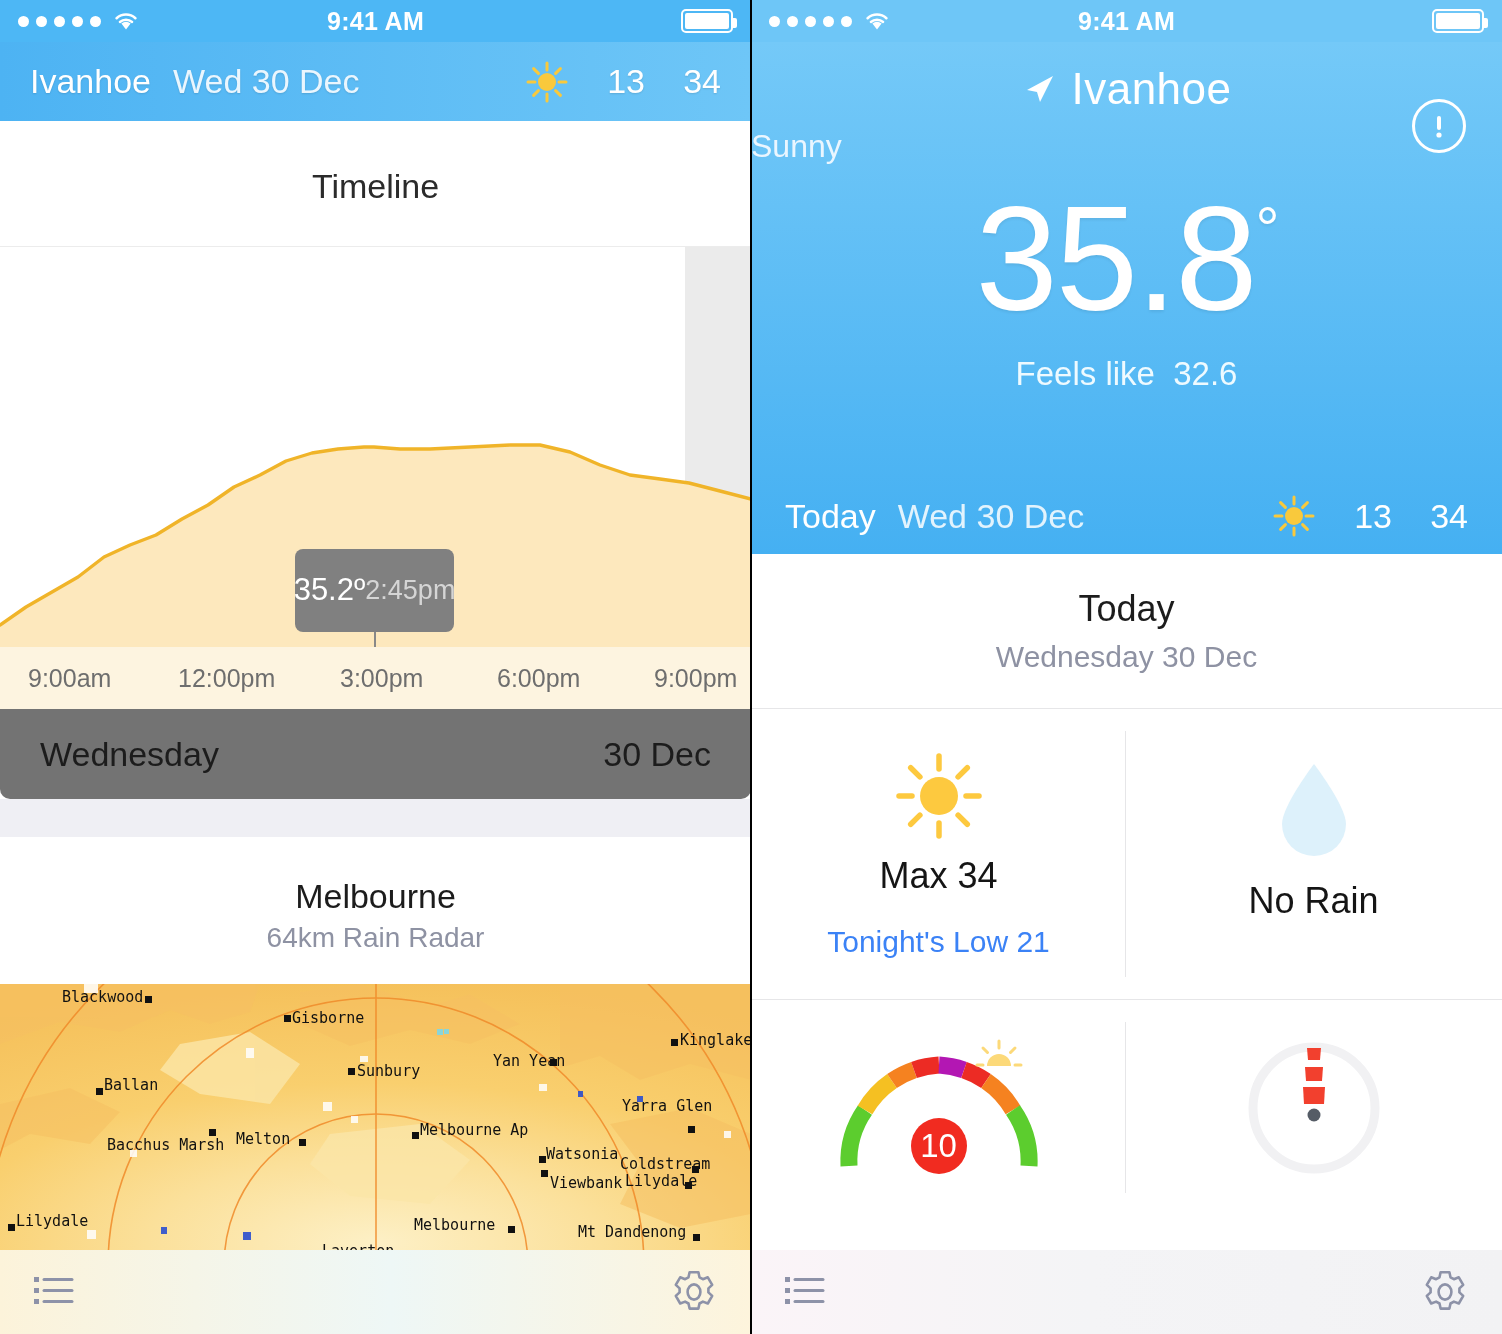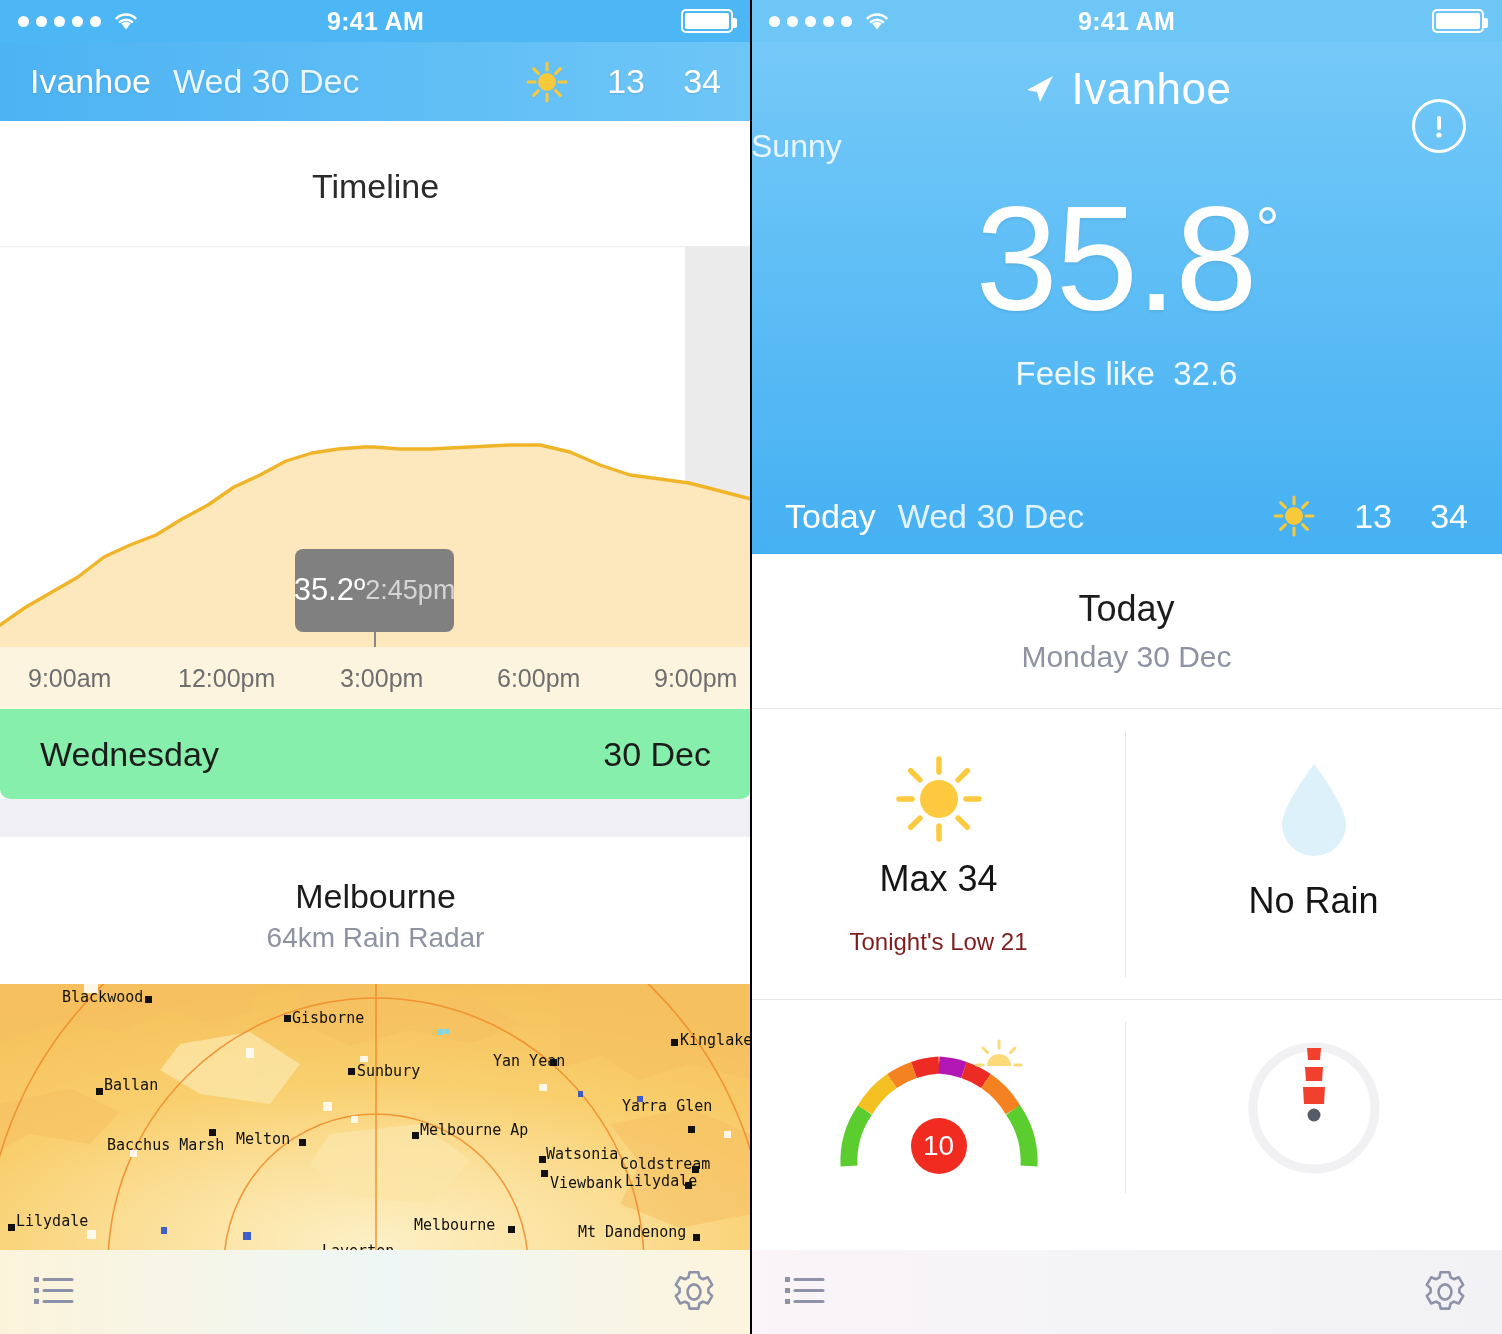--- a/index.html
+++ b/index.html
@@ -64,21 +64,21 @@
   .tip .t { font-size:27px; color:#d5d5d5; line-height:1.15; }
   .tip-stem { position:absolute; left:374px; top:385px; width:2px; height:62px; background:#888; z-index:4; }
 
   .axis {
     background:#fdf4e0; height:62px; display:flex; align-items:center;
     position:relative;
   }
   .axis span { position:absolute; font-size:25px; color:#6e6e6e; }
 
   .daybar {
-    height:90px; background:#86efac; display:flex; align-items:center;
+    height:90px; background:#737373; display:flex; align-items:center;
     justify-content:space-between; padding:0 40px;
     border-radius:0 0 10px 10px;
   }
   .daybar .d { font-size:34px; color:#1c1c1c; }
   .gap { height:38px; background:#efeff4; }
 
   .radar-card { background:#fff; }
   .radar-title { text-align:center; font-size:34px; color:#1c1c1c; padding:40px 0 6px; }
   .radar-sub { text-align:center; font-size:28px; color:#8e92a3; padding-bottom:30px; }
   .radar-map { position:relative; height:282px; overflow:hidden; background:#f9cf6e; }
@@ -127,25 +127,25 @@
 
   .r-daytitle { text-align:center; font-size:36px; color:#1c1c1c; padding:34px 0 10px; background:#fff;}
   .r-daysub { text-align:center; font-size:30px; color:#8e92a3; padding-bottom:34px; background:#fff;}
   .hr { height:1px; background:#e6e6e8; }
 
   .grid2 { display:flex; background:#fff; }
   .cell { width:375px; height:290px; display:flex; flex-direction:column;
           align-items:center; justify-content:center; position:relative; }
   .cell.vsep::after { content:""; position:absolute; right:0; top:22px; bottom:22px; width:1px; background:#e6e6e8; }
   .cell-label { font-size:36px; color:#151515; margin-top:12px; }
-  .cell-sub { font-size:24px; color:#7f1d1d; margin-top:28px; }
+  .cell-sub { font-size:30px; color:#3b82f6; margin-top:28px; }
   .grid2.row2 .cell { height:215px; }
   .uvbadge {
     position:absolute; width:56px; height:56px; border-radius:50%;
-    background:#f12b20; color:#fff; font-size:28px;
+    background:#f12b20; color:#fff; font-size:33px;
     display:flex; align-items:center; justify-content:center;
     left:50%; transform:translateX(-50%); top:118px;
   }
 </style>
 </head>
 <body>
 
 <div class="screens">
 
   <div class="screen" id="left">
@@ -407,21 +407,21 @@
                 <line x1="30.6" y1="13.4" x2="35.4" y2="8.6"></line>
             </g>
           </svg>
           <span class="r-tnum">13</span>
           <span class="r-tnum">34</span>
         </div>
       </div>
     </div>
 
     <div class="r-daytitle">Today</div>
-    <div class="r-daysub">Monday 30 Dec</div>
+    <div class="r-daysub">Wednesday 30 Dec</div>
     <div class="hr"></div>
 
     <div class="grid2">
       <div class="cell vsep">
         <svg width="94" height="94" viewBox="0 0 94 94">
           <circle cx="47" cy="47" r="19" fill="#fdc93f"></circle>
           <g stroke="#fdc93f" stroke-width="5.5" stroke-linecap="round">
             <line x1="47" y1="7" x2="47" y2="20"></line>
               <line x1="47" y1="74" x2="47" y2="87"></line>
             <line x1="7" y1="47" x2="20" y2="47"></line>

